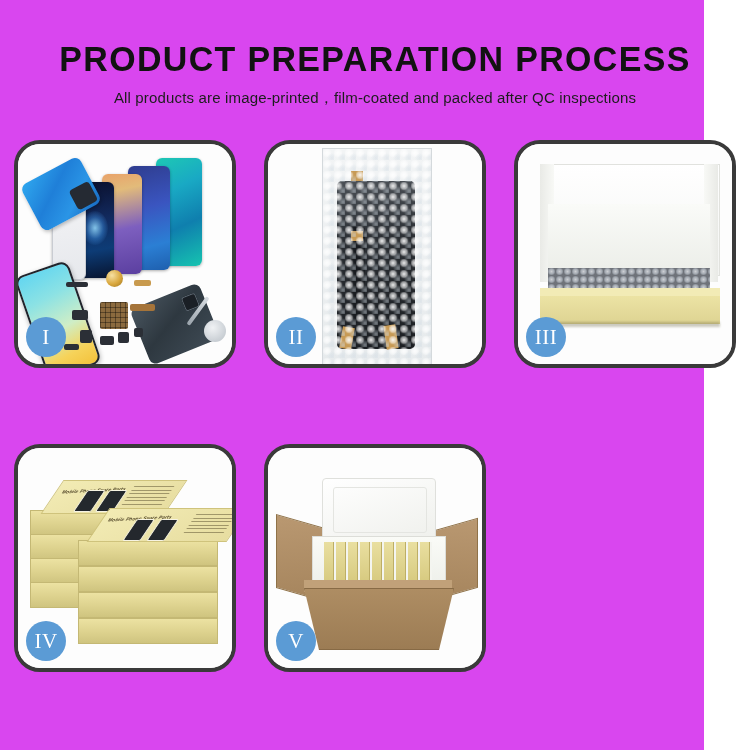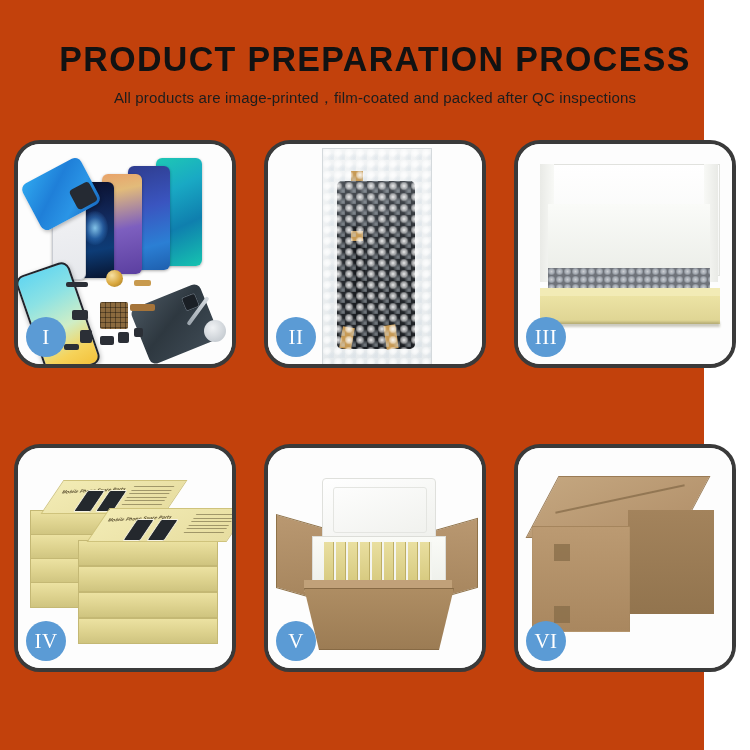--- a/index.html
+++ b/index.html
@@ -10,21 +10,21 @@
     width: 750px;
     height: 750px;
     background: #ffffff;
     font-family: "Liberation Sans", sans-serif;
     overflow: hidden;
   }
   .page {
     position: relative;
     width: 704px;
     height: 750px;
-    background: #c2410c;
+    background: #d946ef;
   }
 
   
   .header {
     position: absolute;
     top: 38px;
     left: 0;
     width: 750px;
     text-align: center;
   }
@@ -665,26 +665,15 @@
           <i style="left:72px;"></i>
           <i style="left:84px;"></i>
           <i style="left:96px;"></i>
         </div>
         <div class="p5-carton-top"></div>
         <div class="p5-carton-front"></div>
       </div>
       <div class="badge">V</div>
     </div>
 
-    <div class="panel r1 c2">
-      <div class="photo">
-        <div class="p6-top"></div>
-        <div class="p6-seam"></div>
-        <div class="p6-side"></div>
-        <div class="p6-front"></div>
-        <div class="p6-tape1"></div>
-        <div class="p6-tape2"></div>
-      </div>
-      <div class="badge">VI</div>
-    </div>
 
   </div>
 </div>
 
 </body></html>

